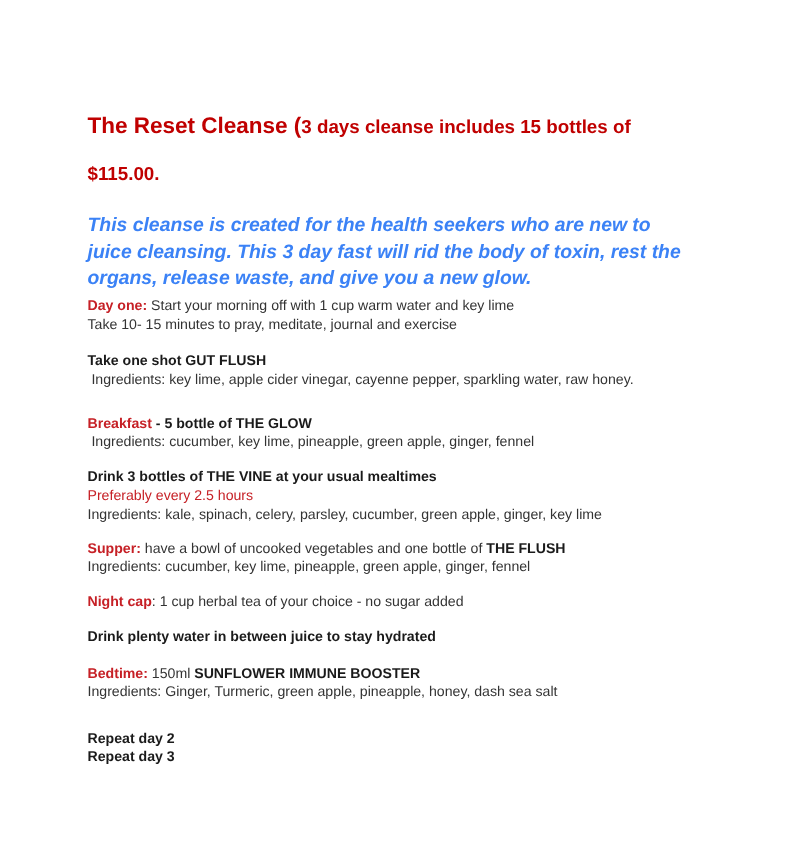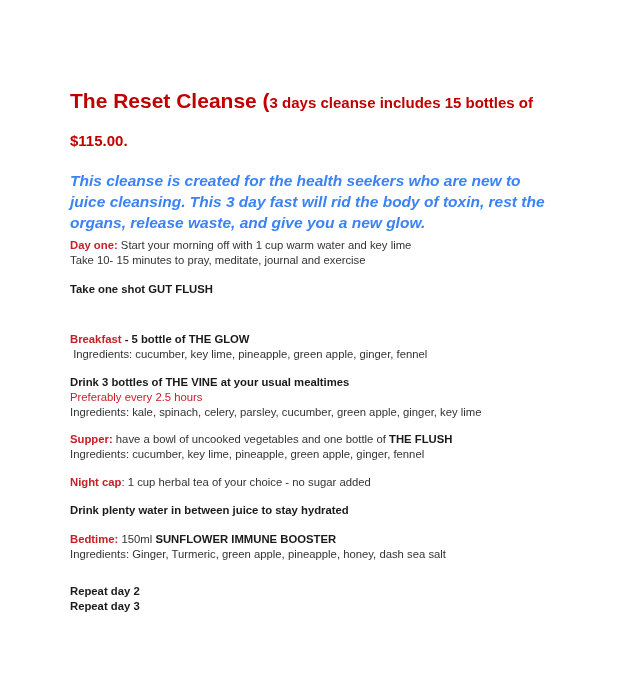--- a/index.html
+++ b/index.html
@@ -1,21 +1,21 @@
 <!DOCTYPE html>
 <html><head>
   <meta charset="utf-8">
   <style>
     html, body { margin: 0; padding: 0; background: #ffffff; }
     body { width: 629px; height: 693px; position: relative; overflow: hidden;
            font-family: "Liberation Sans", "DejaVu Sans", sans-serif; color: #1a1a1a; }
     .page { position: absolute; left: 70px; top: 0; width: 520px; }
     .title { position: absolute; top: 91px; left: 0; width: 480px; color: #c00000; font-weight: bold;
              font-size: 15px; line-height: 19px; }
-    .title .big { font-size: 21px; }
+    .title .big { font-size: 18px; }
     .intro { position: absolute; top: 170px; left: 0; width: 480px; font-weight: bold; font-style: italic;
              font-size: 15.5px; line-height: 21px; color: #3b82f6; }
     .block { position: absolute; left: 0; width: 500px; font-size: 11.3px; line-height: 15px; color: #333; }
     .red { color: #c62026; font-weight: bold; margin-top: 32px; }
     .redplain { color: #c62026; }
     .b { font-weight: bold; color: #1a1a1a; }
   </style>
 </head>
 <body>
 
@@ -28,20 +28,21 @@
 
   <div class="intro">This cleanse is created for the health seekers who are new to juice cleansing. This 3 day fast will rid the body of toxin, rest the organs, release waste, and give you a new glow.</div>
 
   <div class="block" style="top:238px">
     <span class="red">Day one:</span><span> Start your morning off with 1 cup warm water and key lime</span><br>
     <span>Take 10- 15 minutes to pray, meditate, journal and exercise</span>
   </div>
 
   <div class="block" style="top:282px">
     <span class="b">Take one shot GUT FLUSH</span><br>
+    <span style="white-space:pre"> Ingredients: key lime, apple cider vinegar, cayenne pepper, sparkling water, raw honey.</span>
   </div>
 
   <div class="block" style="top:332px">
     <span class="red">Breakfast</span><span class="b"> - 5 bottle of THE GLOW</span><br>
     <span style="white-space:pre"> Ingredients: cucumber, key lime, pineapple, green apple, ginger, fennel</span>
   </div>
 
   <div class="block" style="top:375px">
     <span class="b">Drink 3 bottles of THE VINE at your usual mealtimes</span><br>
     <span class="redplain">Preferably every 2.5 hours</span><br>

